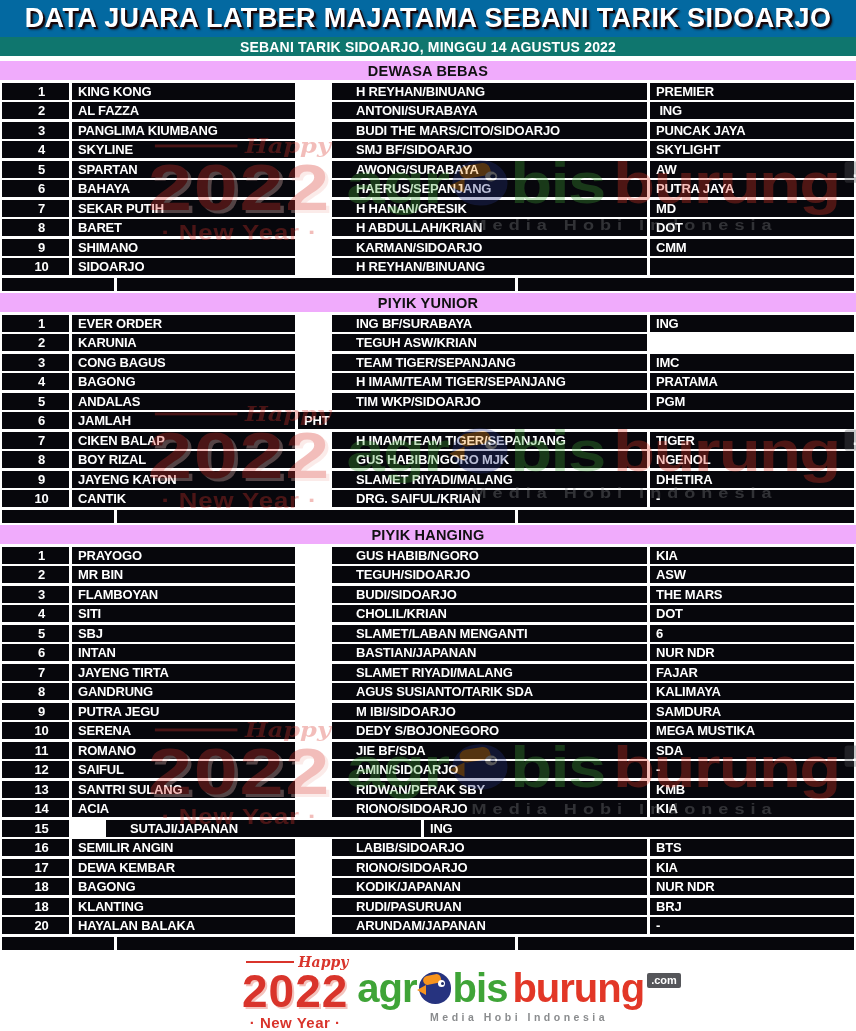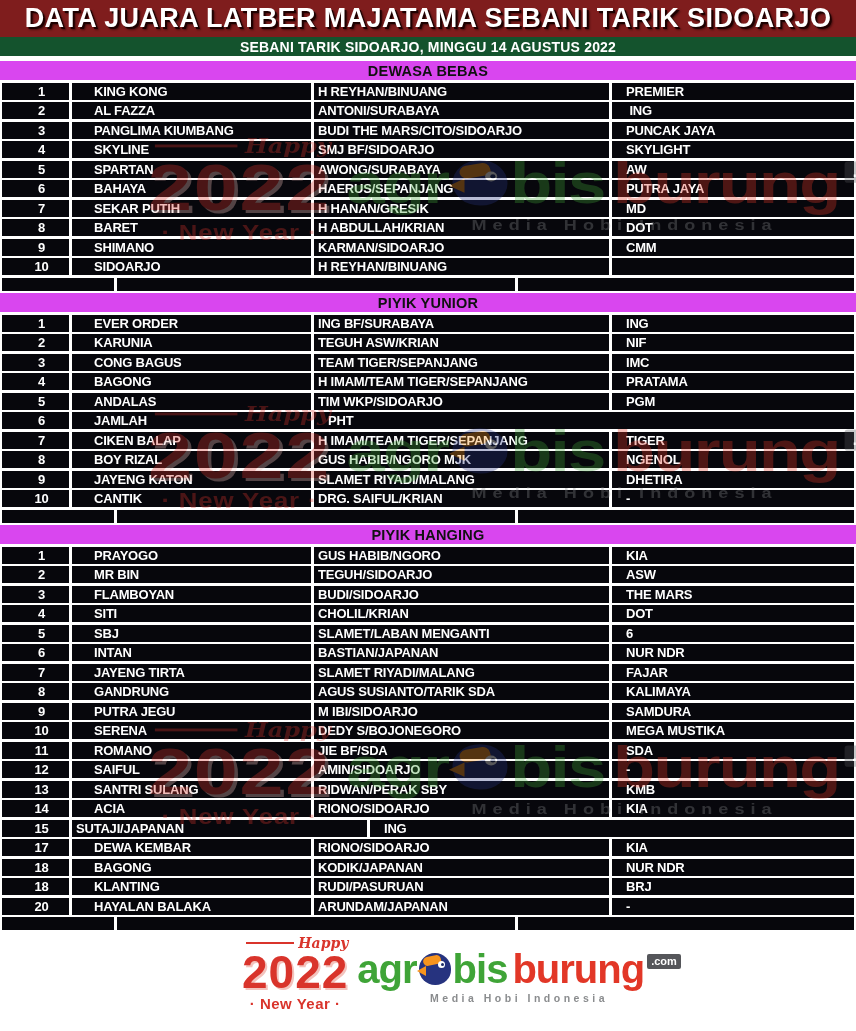--- a/index.html
+++ b/index.html
@@ -6,45 +6,45 @@
   .page{
     position:relative;
     width:856px;height:1031px;
     background:#ffffff;
     font-family:"Liberation Sans",sans-serif;
     overflow:hidden;
   }
   
   .masthead{
     height:37px;
-    background:#7f1d1d;
+    background:#0369a1;
     display:flex;align-items:center;justify-content:center;
   }
   .masthead h1{
     margin:0;
     color:#ffffff;
     font-size:27px;
     font-weight:800;
     letter-spacing:.4px;
     white-space:nowrap;
     text-shadow:2px 2px 0 rgba(25,0,0,.9), 3px 3px 2px rgba(25,0,0,.55);
   }
   .subtitle-bar{
     height:19px;
-    background:#14532d;
+    background:#0f766e;
     display:flex;align-items:center;justify-content:center;
     margin-bottom:5px;
   }
   .subtitle-bar span{
     color:#ffffff;font-size:14px;font-weight:700;letter-spacing:.2px;
   }
   
   .section-bar{
     height:19px;
-    background:#d946ef;
+    background:#f0abfc;
     display:flex;align-items:center;justify-content:center;
     color:#111;
     font-size:14.5px;font-weight:800;letter-spacing:.2px;
     margin-bottom:2.5px;
   }
   .row{
     display:flex;
     gap:3px;
     height:17px;
     margin-bottom:2.5px;
@@ -52,23 +52,23 @@
   }
   .cell{
     background:#07070c;
     color:#ffffff;
     font-size:13px;font-weight:700;letter-spacing:-.2px;
     line-height:17px;
     white-space:pre;
     overflow:hidden;
   }
   .cell.rank{width:55px;text-align:center;padding-left:12px;flex:none;}
-  .cell.name{width:217px;padding-left:22px;flex:none;}
-  .cell.owner{width:291px;padding-left:4px;flex:none;}
-  .cell.sponsor{flex:1;padding-left:14px;}
+  .cell.name{width:217px;padding-left:6px;flex:none;}
+  .cell.owner{width:291px;padding-left:24px;flex:none;margin-left:34px;}
+  .cell.sponsor{flex:1;padding-left:6px;}
   .blank-row{
     display:flex;gap:3px;height:13px;margin-bottom:2.5px;padding:0 2px;
   }
   .blank-row .b1{width:112px;background:#07070c;flex:none;}
   .blank-row .b2{width:398px;background:#07070c;flex:none;}
   .blank-row .b3{flex:1;background:#07070c;}
   
   .brand{
     display:flex;align-items:flex-start;gap:9px;
     width:372px;
@@ -219,21 +219,20 @@
       <div class="row">
         <div class="cell rank">1</div>
         <div class="cell name">EVER ORDER</div>
         <div class="cell owner">ING BF/SURABAYA</div>
         <div class="cell sponsor">ING</div>
       </div>
       <div class="row">
         <div class="cell rank">2</div>
         <div class="cell name">KARUNIA</div>
         <div class="cell owner">TEGUH ASW/KRIAN</div>
-        <div class="cell sponsor">NIF</div>
       </div>
       <div class="row">
         <div class="cell rank">3</div>
         <div class="cell name">CONG BAGUS</div>
         <div class="cell owner">TEAM TIGER/SEPANJANG</div>
         <div class="cell sponsor">IMC</div>
       </div>
       <div class="row">
         <div class="cell rank">4</div>
         <div class="cell name">BAGONG</div>
@@ -362,20 +361,26 @@
       <div class="row">
         <div class="cell rank">14</div>
         <div class="cell name">ACIA</div>
         <div class="cell owner">RIONO/SIDOARJO</div>
         <div class="cell sponsor">KIA</div>
       </div>
       <div class="row">
         <div class="cell rank">15</div>
         <div class="cell owner">SUTAJI/JAPANAN</div>
         <div class="cell sponsor">ING</div>
+      </div>
+      <div class="row">
+        <div class="cell rank">16</div>
+        <div class="cell name">SEMILIR ANGIN</div>
+        <div class="cell owner">LABIB/SIDOARJO</div>
+        <div class="cell sponsor">BTS</div>
       </div>
       <div class="row">
         <div class="cell rank">17</div>
         <div class="cell name">DEWA KEMBAR</div>
         <div class="cell owner">RIONO/SIDOARJO</div>
         <div class="cell sponsor">KIA</div>
       </div>
       <div class="row">
         <div class="cell rank">18</div>
         <div class="cell name">BAGONG</div>

